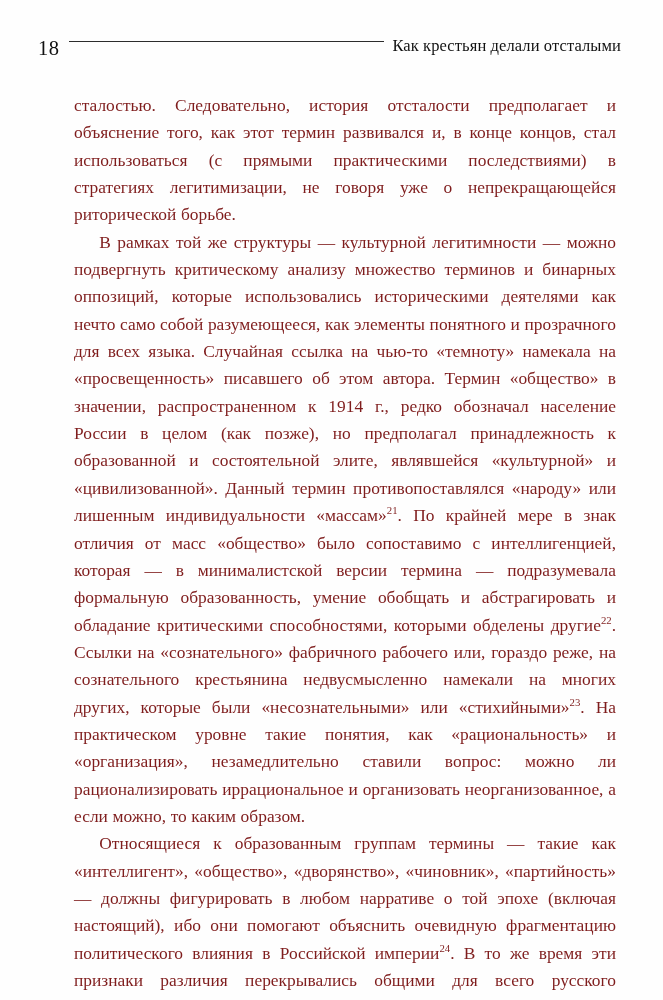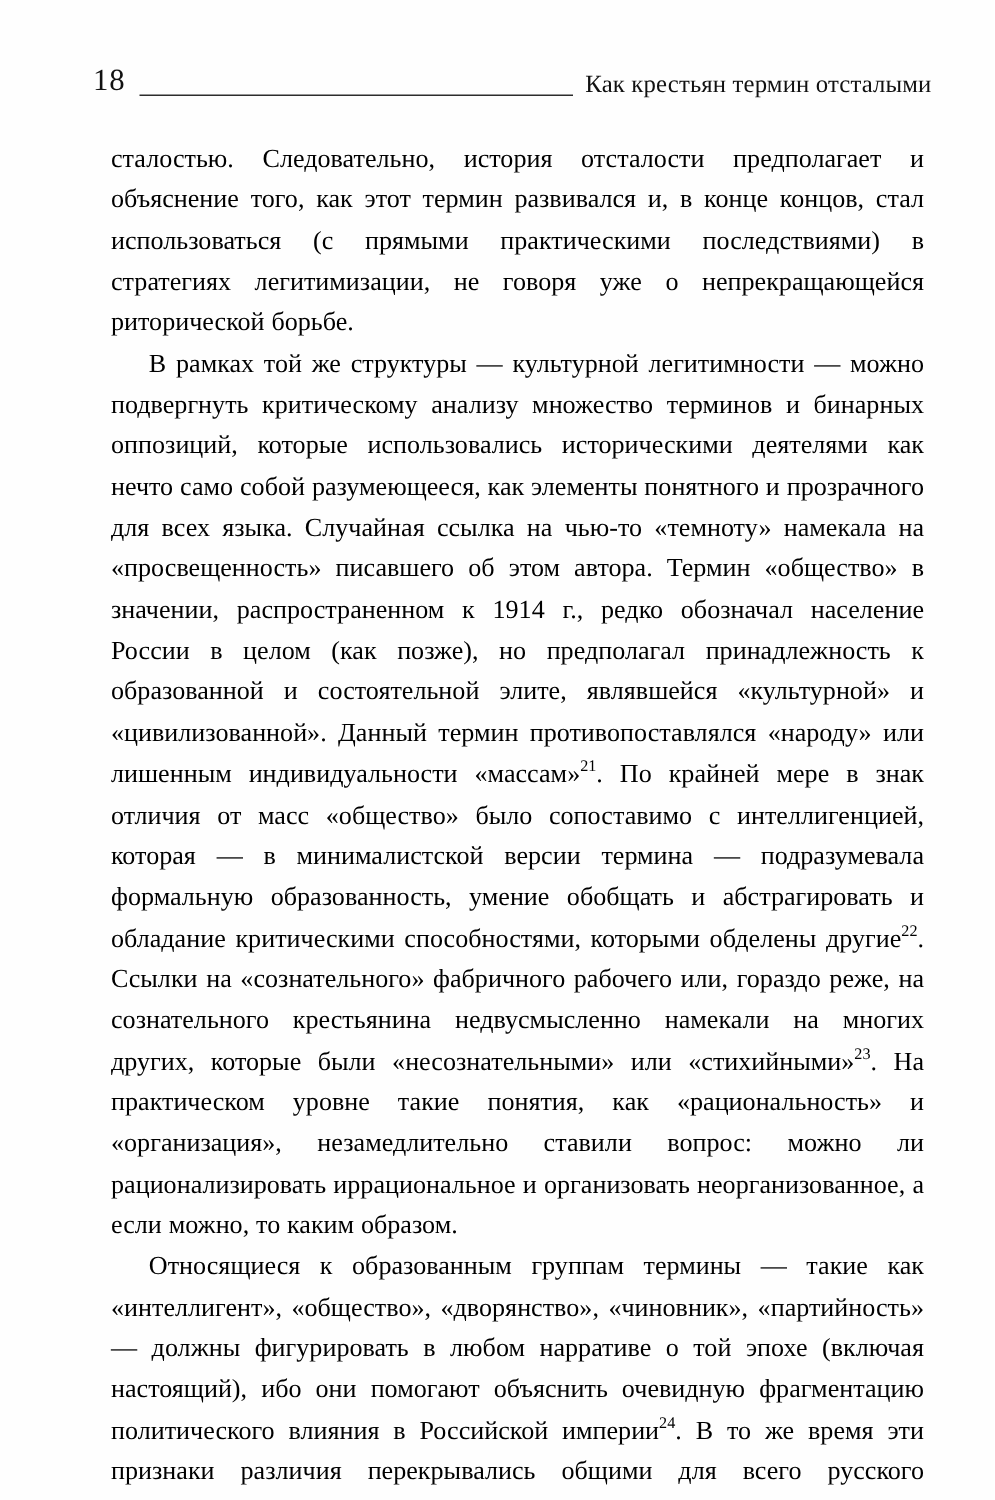--- a/index.html
+++ b/index.html
@@ -25,23 +25,22 @@
   }
 
   
   .running-head {
     position: absolute;
     top: 38px;
     left: 38px;
     right: 42px;
     height: 26px;
     display: flex;
-    align-items: flex-end;
+    align-items: flex-start;
     gap: 0;
-    margin-left: 24px;
   }
   .folio {
     font-size: 20.5px;
     line-height: 1;
     letter-spacing: 0.5px;
     color: #111;
     padding-right: 9px;
     white-space: nowrap;
   }
   .head-rule {
@@ -69,21 +68,21 @@
   }
   p.para {
     margin: 0;
     text-align: justify;
     text-justify: inter-word;
     font-size: 17.4px;
     line-height: 27.35px;
     letter-spacing: 0.01px;
     word-spacing: 0.2px;
     hyphens: manual;
-    color: #000000;
+    color: #7f1d1d;
   }
   p.para + p.para {
     text-indent: 1.45em;
   }
   p.para.indent {
     text-indent: 1.45em;
   }
   .it {
   }
   sup.fn {
@@ -94,21 +93,21 @@
   }
 </style>
 </head>
 <body>
 
 <div class="page">
 
   <div class="running-head">
     <span class="folio">18</span>
     <span class="head-rule"></span>
-    <span class="head-title">Как крестьян термин отсталыми</span>
+    <span class="head-title">Как крестьян делали отсталыми</span>
   </div>
 
   <div class="textblock">
     <p class="para">сталостью. Следовательно, история отсталости предполагает и объяснение того, как этот термин развивался и, в конце концов, стал использоваться (с прямыми практическими последствиями) в стратегиях легитимизации, не говоря уже о непрекращающейся риторической борьбе.</p>
     <p class="para indent">В рамках той же структуры — культурной легитимности — можно подвергнуть критическому анализу множество терминов и бинарных оппозиций, которые использовались историческими деятелями как нечто само собой разумеющееся, как элементы понятного и прозрачного для всех языка. Случайная ссылка на чью-то «темноту» намекала на «просвещенность» писавшего об этом автора. Термин «общество» в значении, распространенном к 1914 г., редко обозначал население России в целом (как позже), но предполагал принадлежность к образованной и состоятельной элите, являвшейся «культурной» и «цивилизованной». Данный термин противопоставлялся «народу» или лишенным индивидуальности «массам»<sup class="fn">21</sup>. По крайней мере в знак отличия от масс «общество» было сопоставимо с <span class="it">интеллигенцией,</span> которая — в минималистской версии термина — подразумевала формальную образованность, умение обобщать и абстрагировать и обладание критическими способностями, которыми обделены другие<sup class="fn">22</sup>. Ссылки на «сознательного» фабричного рабочего или, гораздо реже, на сознательного крестьянина недвусмысленно намекали на многих других, которые были «несознательными» или «стихийными»<sup class="fn">23</sup>. На практическом уровне такие понятия, как «рациональность» и «организация», незамедлительно ставили вопрос: можно ли рационализировать иррациональное и организовать неорганизованное, а если можно, то каким образом.</p>
     <p class="para indent">Относящиеся к образованным группам термины — такие как «интеллигент», «общество», «дворянство», «чиновник», «партийность» — должны фигурировать в любом нарративе о той эпохе (включая настоящий), ибо они помогают объяснить очевидную фрагментацию политического влияния в Российской империи<sup class="fn">24</sup>. В то же время эти признаки различия перекрывались общими для всего русского образованного общества исходными посылками: различные группы связывал уже тот факт, что они могли обсуждать одни и те же вопросы внутри общей для них структуры воззрений, несмотря на разницу в выводах, к которым они могли прийти.</p>
 
   </div>
 
 </div>

